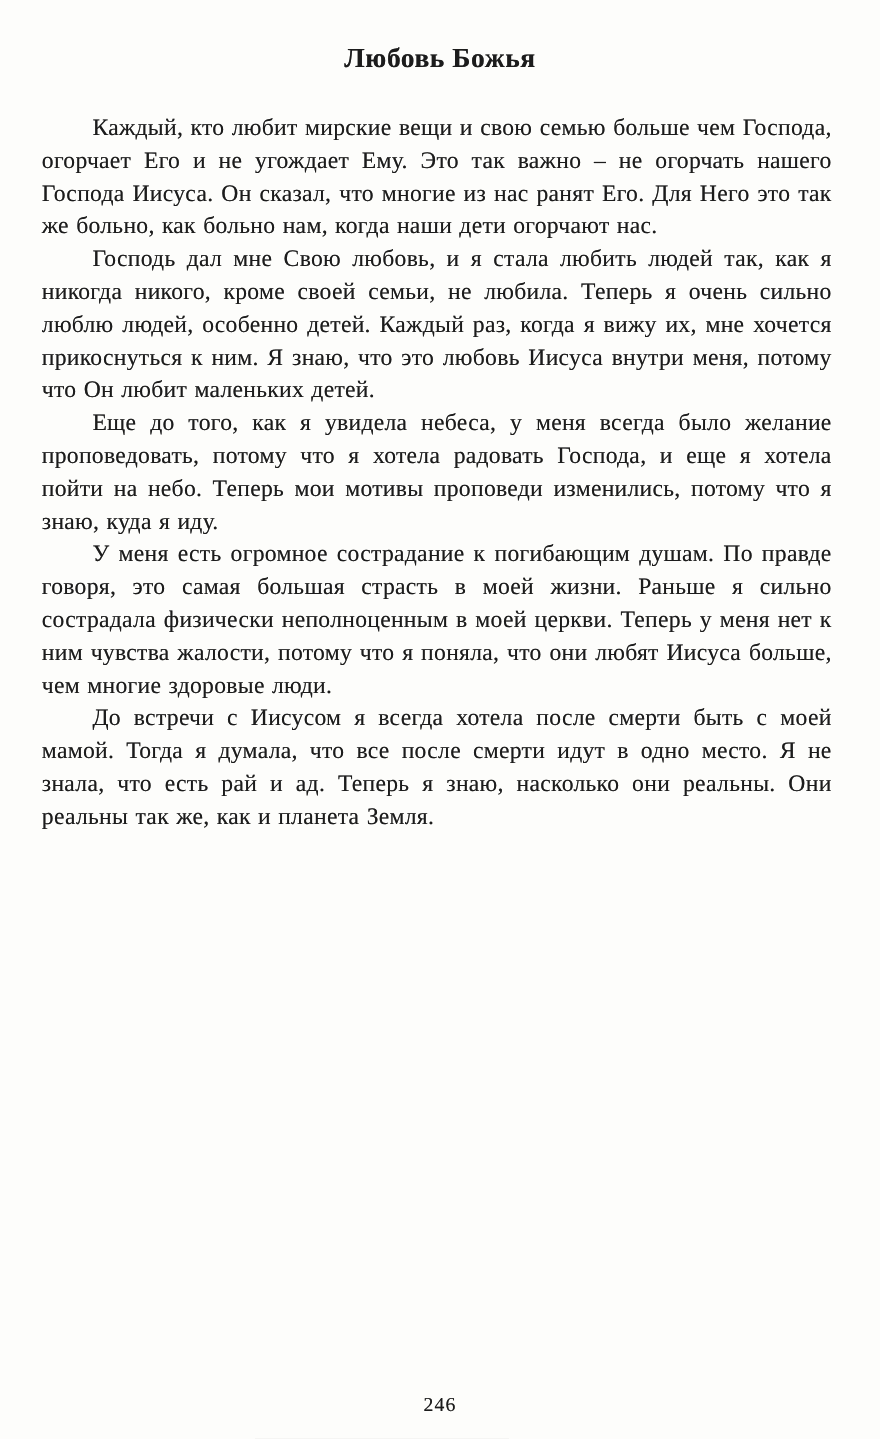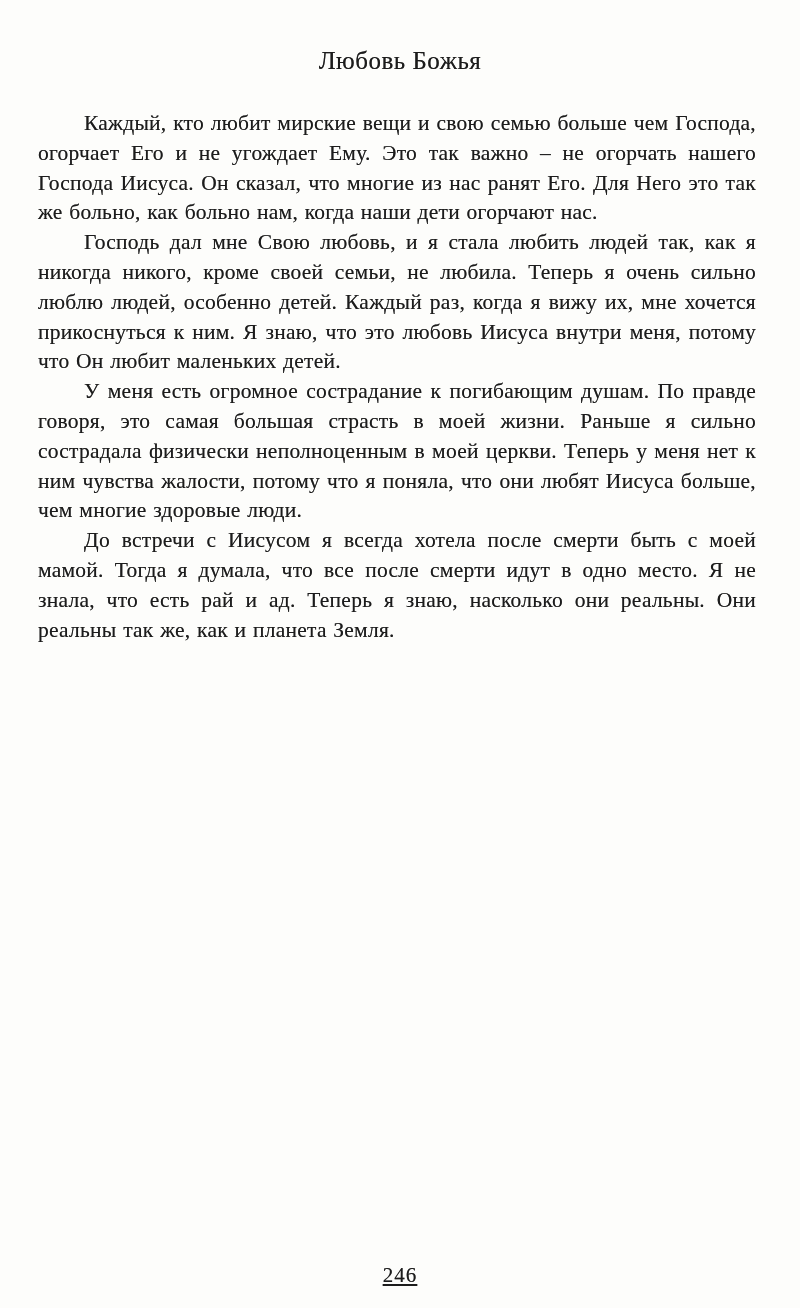--- a/index.html
+++ b/index.html
@@ -13,25 +13,25 @@
     height: 1308px;
     margin: 0 auto;
     background: #fdfdfb;
     color: #1c1c1c;
     font-family: "Liberation Serif", "DejaVu Serif", serif;
     box-sizing: border-box;
     padding: 0;
     overflow: hidden;
   }
   .chapter-title {
-    margin: 11px;
+    margin: 4px;
     padding-top: 36px;
     text-align: center;
     font-size: 25px;
-    font-weight: normal;
+    font-weight: bold;
     letter-spacing: 0.5px;
     text-shadow: 0 0 0.5px rgba(20,20,20,0.65);
   }
   .body-text {
     margin-top: 34px;
     padding-left: 38px;
     padding-right: 44px;
   }
   .body-text p {
     margin: 0;
@@ -42,33 +42,33 @@
     letter-spacing: 0.25px;
     word-spacing: 1px;
     text-shadow: 0 0 0.5px rgba(25,25,25,0.6);
   }
   .page-number {
     position: absolute;
     left: 0;
     right: 0;
     bottom: 20px;
     text-align: center;
-    font-size: 21px;
+    font-size: 18px;
     letter-spacing: 1px;
     text-shadow: 0 0 0.5px rgba(25,25,25,0.6);
-    text-decoration: underline;
   }
 </style>
 </head>
 <body>
 
 <div class="page">
   <h1 class="chapter-title">Любовь Божья</h1>
 
   <div class="body-text">
       <p>Каждый, кто любит мирские вещи и свою семью больше чем Господа, огорчает Его и не угождает Ему. Это так важно – не огорчать нашего Господа Иисуса. Он сказал, что многие из нас ранят Его. Для Него это так же больно, как больно нам, когда наши дети огорчают нас.</p>
       <p>Господь дал мне Свою любовь, и я стала любить людей так, как я никогда никого, кроме своей семьи, не любила. Теперь я очень сильно люблю людей, особенно детей. Каждый раз, когда я вижу их, мне хочется прикоснуться к ним. Я знаю, что это любовь Иисуса внутри меня, потому что Он любит маленьких детей.</p>
+      <p>Еще до того, как я увидела небеса, у меня всегда было желание проповедовать, потому что я хотела радовать Господа, и еще я хотела пойти на небо. Теперь мои мотивы проповеди изменились, потому что я знаю, куда я иду.</p>
       <p>У меня есть огромное сострадание к погибающим душам. По правде говоря, это самая большая страсть в моей жизни. Раньше я сильно сострадала физически неполноценным в моей церкви. Теперь у меня нет к ним чувства жалости, потому что я поняла, что они любят Иисуса больше, чем многие здоровые люди.</p>
       <p>До встречи с Иисусом я всегда хотела после смерти быть с моей мамой. Тогда я думала, что все после смерти идут в одно место. Я не знала, что есть рай и ад. Теперь я знаю, насколько они реальны. Они реальны так же, как и планета Земля.</p>
     </div>
 
   <div class="page-number">246</div>
 </div>
 
 </body></html>

